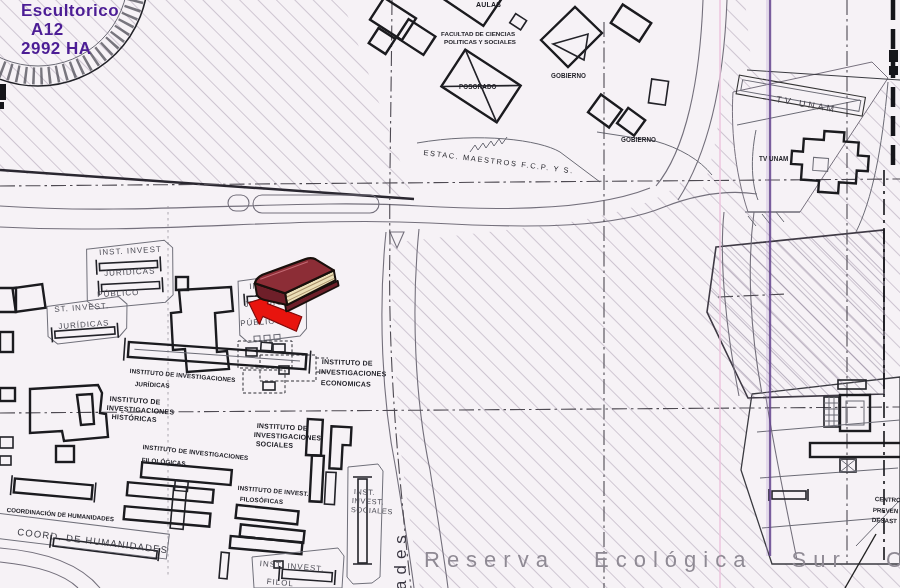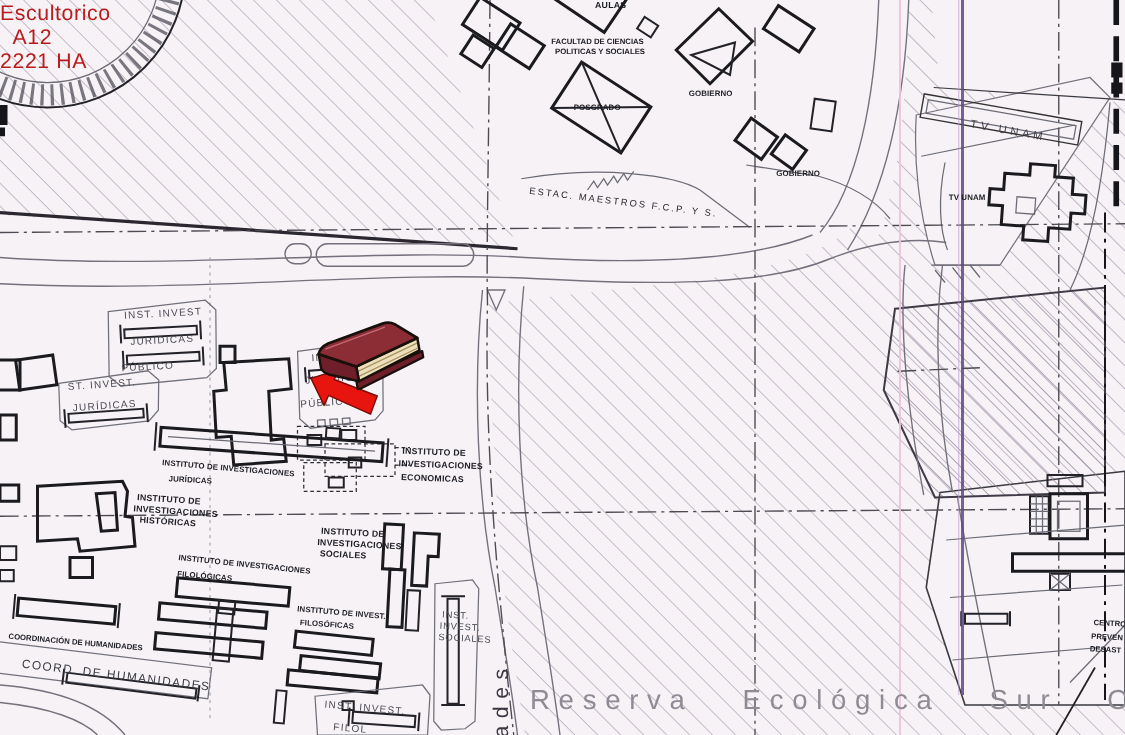--- a/index.html
+++ b/index.html
@@ -6,21 +6,21 @@
   #stage{position:relative;width:900px;height:588px;overflow:hidden;background:#f6f2f6;
          font-family:"Liberation Sans",sans-serif;}
   #mapsvg{position:absolute;left:0;top:0;}
   .lb{position:absolute;white-space:nowrap;line-height:1;transform-origin:0 0;
       color:#1d1d24;font-family:"Liberation Sans",sans-serif;}
   .b7{font-size:7px;font-weight:bold;letter-spacing:.2px;}
   .b65{font-size:6.3px;font-weight:bold;letter-spacing:.1px;}
   .b62{font-size:6.2px;font-weight:bold;}
   .thin8{font-size:8px;color:#4c4c55;letter-spacing:1px;}
   .thin75{font-size:7.5px;color:#4c4c55;letter-spacing:.6px;}
-  .stamp{font-size:17px;font-weight:normal;color:#b91c1c;letter-spacing:.5px;}
+  .stamp{font-size:17px;font-weight:bold;color:#4c1d95;letter-spacing:.5px;margin-left:21px;}
   .estac{font-size:7.5px;color:#2a2a30;letter-spacing:1.6px;}
   .tvroad{font-size:9px;color:#44414a;letter-spacing:3px;}
   .coordstrip{font-size:9.5px;color:#3c3c44;letter-spacing:1.2px;}
   .reserva{font-size:22px;font-weight:300;color:#8f8a94;letter-spacing:7px;word-spacing:26px;}
   .streetv{font-size:17px;color:#3a3742;letter-spacing:6px;}
   .icon{position:absolute;transform-origin:50% 50%;}
 </style>
 </head>
 <body>
 
@@ -253,21 +253,21 @@
   </g>
   <g>
     <path d="M720,0 V588" stroke="#edc3de" stroke-width="1.6" opacity="0.9"></path>
     <path d="M767,0 V556" stroke="#b89fd4" stroke-width="1" opacity="0.6"></path>
     <path d="M770,0 V556" stroke="#64448e" stroke-width="2.4" opacity="0.85"></path>
   </g>
 </svg>
 
 <div class="lb stamp" style="left:0px;top:2px;">Escultorico</div>
 <div class="lb stamp" style="left:10px;top:21px;">A12</div>
-<div class="lb stamp" style="left:0px;top:40px;">2221 HA</div>
+<div class="lb stamp" style="left:0px;top:40px;">2992 HA</div>
 
 <div class="lb b7" style="left:476px;top:1px;">AULAS</div>
 <div class="lb b62" style="left:441px;top:31px;">FACULTAD DE CIENCIAS</div>
 <div class="lb b62" style="left:444px;top:39px;">POLITICAS Y SOCIALES</div>
 <div class="lb b65" style="left:551px;top:73px;">GOBIERNO</div>
 <div class="lb b65" style="left:459px;top:84px;">POSGRADO</div>
 <div class="lb b65" style="left:621px;top:137px;">GOBIERNO</div>
 <div class="lb estac" style="left:424px;top:149px;transform:rotate(7deg);">ESTAC. MAESTROS F.C.P. Y S.</div>
 <div class="lb tvroad" style="left:777px;top:95px;transform:rotate(10deg);">TV UNAM</div>
 <div class="lb b65" style="left:759px;top:156px;">TV UNAM</div>

